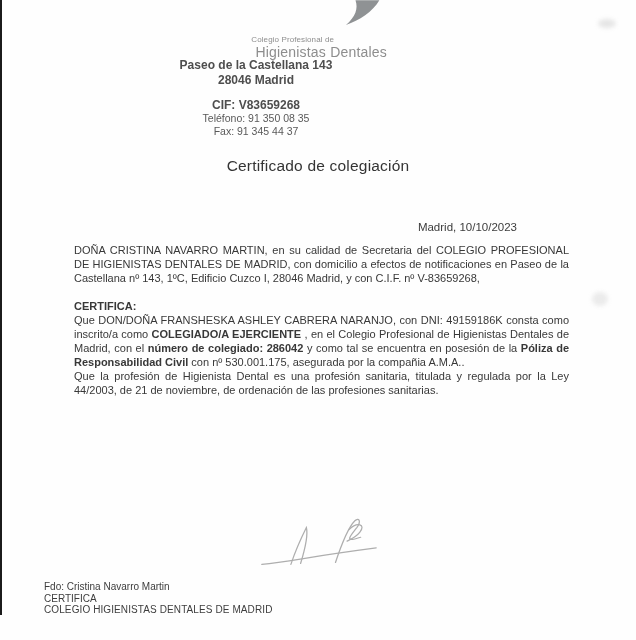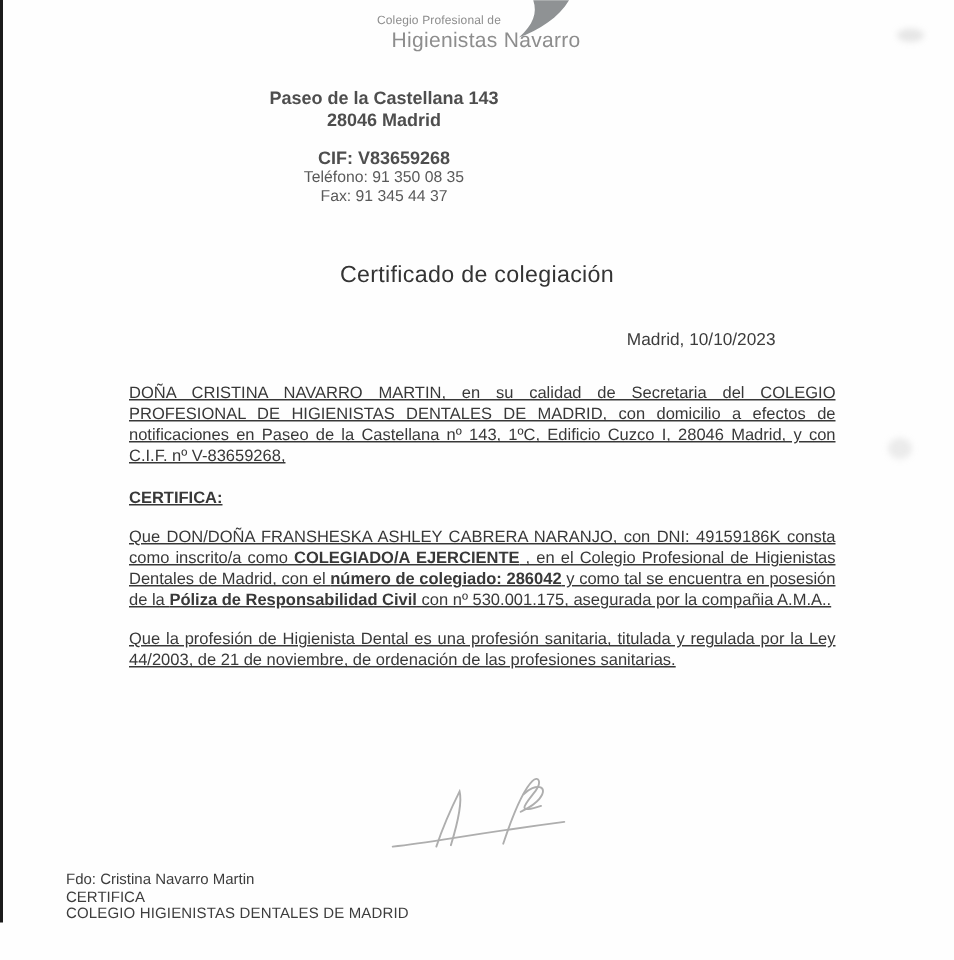--- a/index.html
+++ b/index.html
@@ -8,38 +8,38 @@
     font-family:"Liberation Sans","DejaVu Sans",sans-serif;color:#383838;
   }
   
   .scan-edge{position:absolute;left:0;top:0;width:2px;height:615px;background:#1b1b1b;}
   .smudge{position:absolute;border-radius:50%;filter:blur(2px);}
   .smudge-a{left:598px;top:19px;width:18px;height:9px;background:rgba(160,160,160,.25);}
   .smudge-b{left:592px;top:292px;width:16px;height:14px;background:rgba(170,170,170,.22);}
 
   
   .logo-text{position:absolute;top:9px;left:200px;width:187px;text-align:right;color:#8d8d8d;}
-  .logo-l1{font-size:8px;line-height:10px;padding-right:53px;letter-spacing:.1px;}
+  .logo-l1{font-size:8px;line-height:10px;padding-right:53px;letter-spacing:.1px;margin-top:26px;}
   .logo-l2{font-size:14px;line-height:15px;letter-spacing:.2px;}
   .logo-l3{font-size:13px;line-height:14px;letter-spacing:.2px;}
   .swoosh{position:absolute;left:345px;top:0;}
 
   
   .addr{position:absolute;top:58px;left:0;width:512px;text-align:center;}
   .addr-main{font-size:12px;font-weight:bold;color:#4e4e4e;line-height:15px;}
   .addr-cif{font-size:12px;font-weight:bold;color:#4e4e4e;line-height:14px;margin-top:10px;}
   .addr-sub{font-size:10.5px;color:#595959;line-height:12.5px;}
 
-  .doc-title{position:absolute;top:175px;left:0;width:636px;text-align:center;
+  .doc-title{position:absolute;top:157px;left:0;width:636px;text-align:center;
     font-size:15.5px;color:#343434;letter-spacing:.2px;}
   .dateline{position:absolute;top:221px;right:119px;font-size:11.5px;color:#3c3c3c;}
 
   .body-text{position:absolute;top:243px;left:74px;width:495px;
     font-size:11px;line-height:14px;color:#383838;}
-  .body-text p{margin:12px;text-decoration:underline;}
+  .body-text p{margin:0;}
   .just{text-align:justify;}
   .gap-before{margin-top:14px !important;}
   .heading-line{font-weight:bold;}
   .closing{margin-top:36px !important;text-align:left;}
 
   .signature-svg{position:absolute;left:256px;top:514px;}
   .footer{position:absolute;top:581px;left:44px;width:592px;text-align:left;
     font-size:10px;line-height:11.5px;color:#3d3d3d;}
   .footer-org{font-weight:normal;letter-spacing:.1px;}
 </style>
@@ -50,21 +50,21 @@
 
   <div class="scan-edge"></div>
   <div class="smudge smudge-a"></div>
   <div class="smudge smudge-b"></div>
 
   <svg class="swoosh" width="42" height="27" viewBox="0 0 44 28">
     <path d="M 11,0 C 14,9 11,17 1,26 C 15,21 29,12 36,0 Z" fill="#8f9294"></path>
   </svg>
   <div class="logo-text">
     <div class="logo-l1">Colegio Profesional de</div>
-    <div class="logo-l2">Higienistas Navarro</div>
+    <div class="logo-l2">Higienistas Dentales</div>
   </div>
 
   <div class="addr">
     <div class="addr-main">Paseo de la Castellana 143</div>
     <div class="addr-main">28046 Madrid</div>
     <div class="addr-cif">CIF: V83659268</div>
     <div class="addr-sub">Teléfono: 91 350 08 35</div>
     <div class="addr-sub">Fax: 91 345 44 37</div>
   </div>
 

